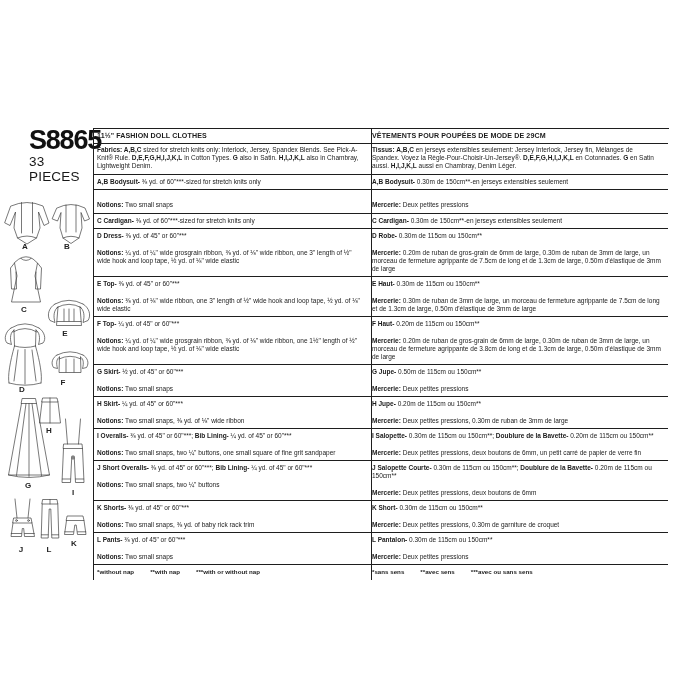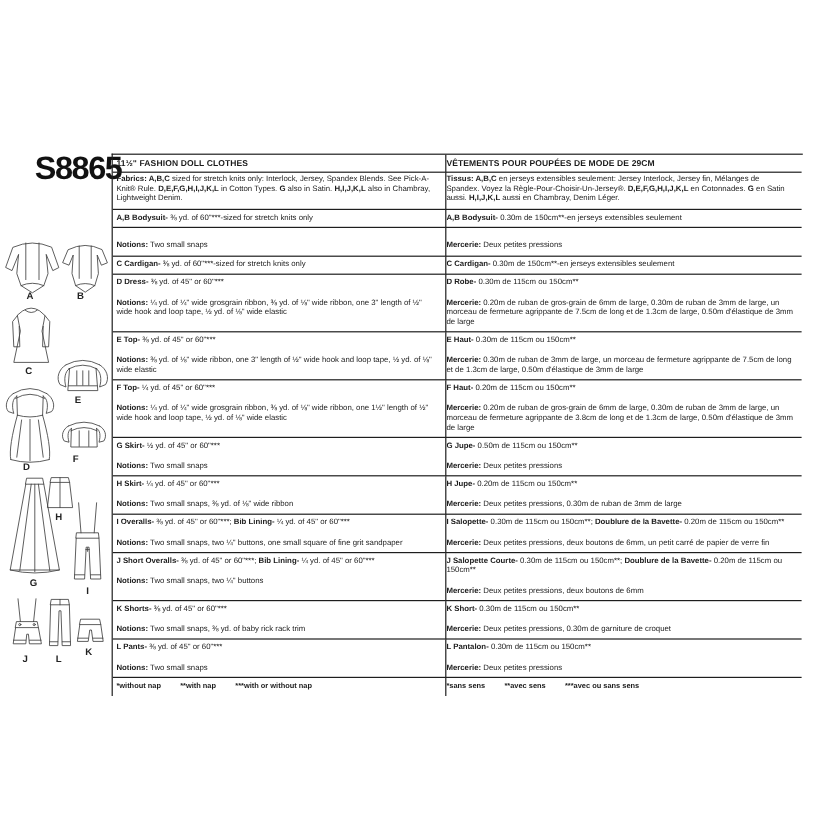--- a/index.html
+++ b/index.html
@@ -39,20 +39,21 @@
 
   svg .ln { fill:none; stroke:#3f3f3f; stroke-width:0.7; stroke-linejoin:round; stroke-linecap:round; }
 </style>
 </head>
 <body>
 
 <div class="sheet">
 
   <div class="brand">
     <div class="brand-number">S8865</div>
+    <div class="brand-pieces">33 PIECES</div>
   </div>
 
   <svg class="sketches" width="92" height="368" viewBox="0 0 92 368">
     <g>
       <path class="ln" d="M10,14 Q26,7 42,14 L48,31 L43,33.5 L37.5,20 L39,36 L35.5,46 L26,52 L16.5,46 L13,36 L14.5,20 L9,33.5 L4,31 Z"></path>
       <path class="ln" d="M20.5,10.5 L20.5,41 M31.5,10.5 L31.5,41 M16.5,46 Q26,42 35.5,46"></path>
     </g>
     <g>
       <path class="ln" d="M56,16 Q70,9 84,16 L88.5,27 L83.5,29 L80,20.5 L81,36 L78,46 L70,51.5 L62,46 L59,36 L60,20.5 L56.5,29 L51.5,27 Z"></path>
       <path class="ln" d="M65,13 L65,40 M75,13 L75,40 M62,46 Q70,42.5 78,46"></path>

